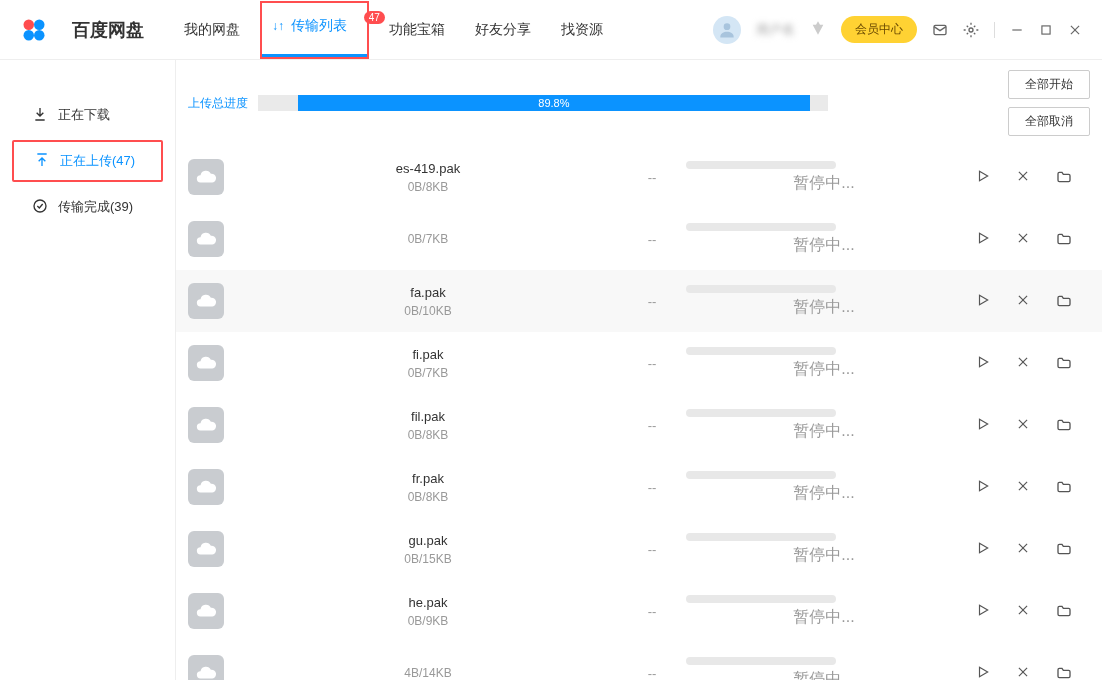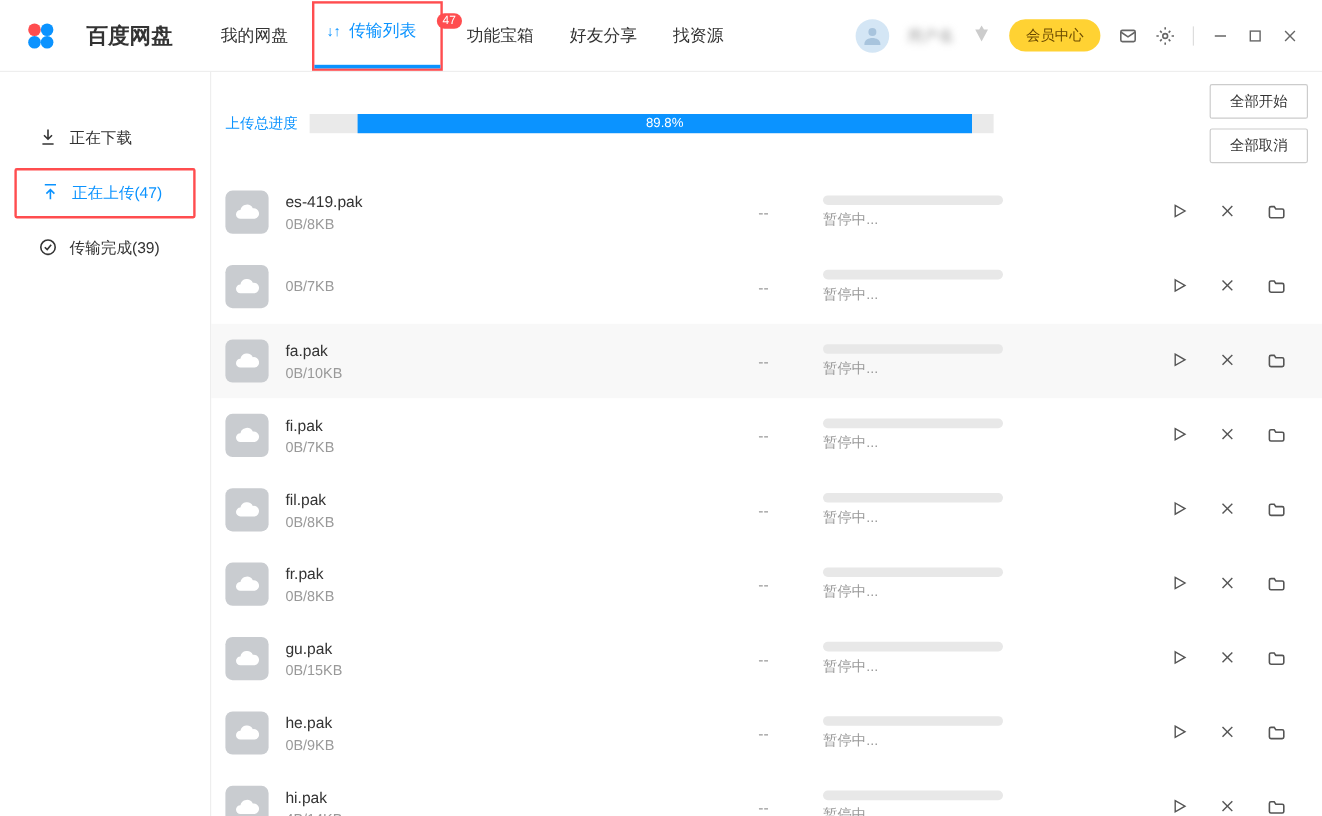--- a/index.html
+++ b/index.html
@@ -35,30 +35,30 @@
     .main { flex: 1; border-left: 1px solid #eee; display: flex; flex-direction: column; overflow: hidden; }
     
     .progress-bar { display: flex; align-items: center; padding: 10px 12px; gap: 10px; }
     .progress-label { color: #0b93ff; font-size: 12px; white-space: nowrap; }
     .progress-track { flex: 1; height: 16px; background: #eaeaea; position: relative; max-width: 570px; }
     .progress-fill { height: 100%; background: #0b93ff; display: flex; align-items: center; justify-content: center; color: #fff; font-size: 11px; margin-left: 40px; }
     .progress-actions { display: flex; gap: 8px; margin-left: auto; flex-direction: column; }
     .btn { border: 1px solid #ccc; background: #fff; padding: 5px 16px; font-size: 12px; cursor: pointer; border-radius: 2px; color: #333; }
     
     .file-list { flex: 1; overflow-y: auto; }
-    .file-row { display: flex; align-items: center; padding: 13px 12px; gap: 14px; }
+    .file-row { display: flex; align-items: center; padding: 13px 12px; gap: 14px; text-align: center; }
     .file-row.odd { background: #f8f8f8; }
     .file-icon { width: 36px; height: 36px; background: #c9ccd0; border-radius: 6px; display: flex; align-items: center; justify-content: center; flex-shrink: 0; }
     .file-info { flex: 0 0 380px; }
     .file-name { font-size: 13px; color: #333; margin-bottom: 4px; }
     .file-size { font-size: 12px; color: #999; }
     .file-speed { width: 40px; color: #999; font-size: 13px; }
     .file-progress { flex: 1; }
     .file-progress-track { height: 8px; background: #e8e8e8; border-radius: 4px; width: 150px; }
-    .file-status { font-size: 12px; color: #999; margin-top: 4px; }
+    .file-status { font-size: 16px; color: #999; margin-top: 4px; }
     .file-actions { display: flex; gap: 26px; margin-left: auto; padding-right: 18px; }
     .action-icon { cursor: pointer; color: #555; display: inline-flex; }
     
     ::-webkit-scrollbar { width: 8px; }
     ::-webkit-scrollbar-thumb { background: #ccc; border-radius: 4px; }
     ::-webkit-scrollbar-track { background: transparent; }
   </style>
 </head>
 <body>
 
@@ -444,21 +444,20 @@
             </span>
     </div>
   </div>
         <div class="file-row">
     <div class="file-icon">
             <svg width="22" height="22" viewBox="0 0 24 24" fill="#fff">
               <path d="M19 18H6a4 4 0 010-8 6 6 0 0111.3-1.5A4.5 4.5 0 0119 18z"></path>
             </svg>
           </div>
     <div class="file-info">
-      <div class="file-name">hi.pak</div>
       <div class="file-size">4B/14KB</div>
     </div>
     <div class="file-speed">--</div>
     <div class="file-progress">
       <div class="file-progress-track"></div>
       <div class="file-status">暂停中...</div>
     </div>
     <div class="file-actions">
       <span class="action-icon">
               <svg width="14" height="14" viewBox="0 0 24 24" fill="none" stroke="#555" stroke-width="2">

